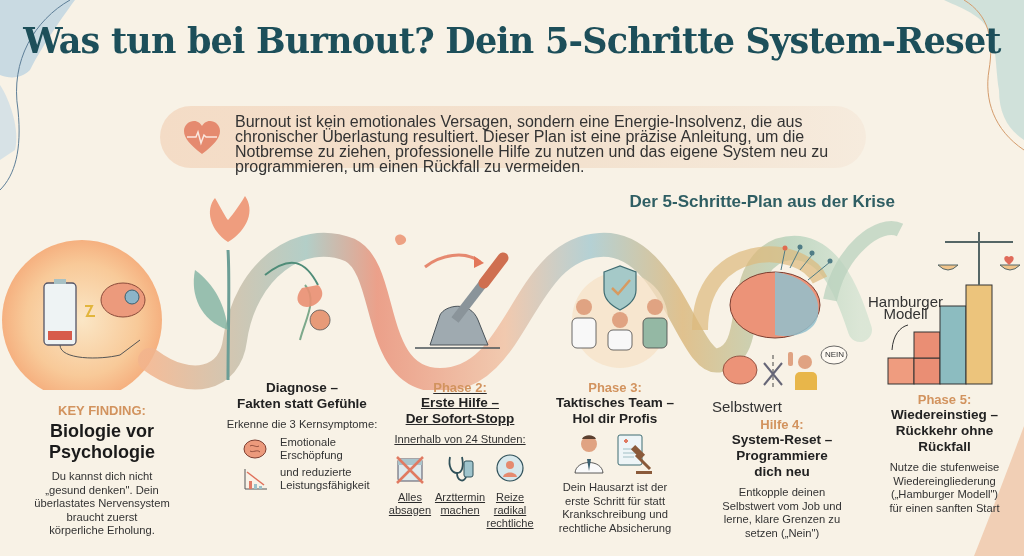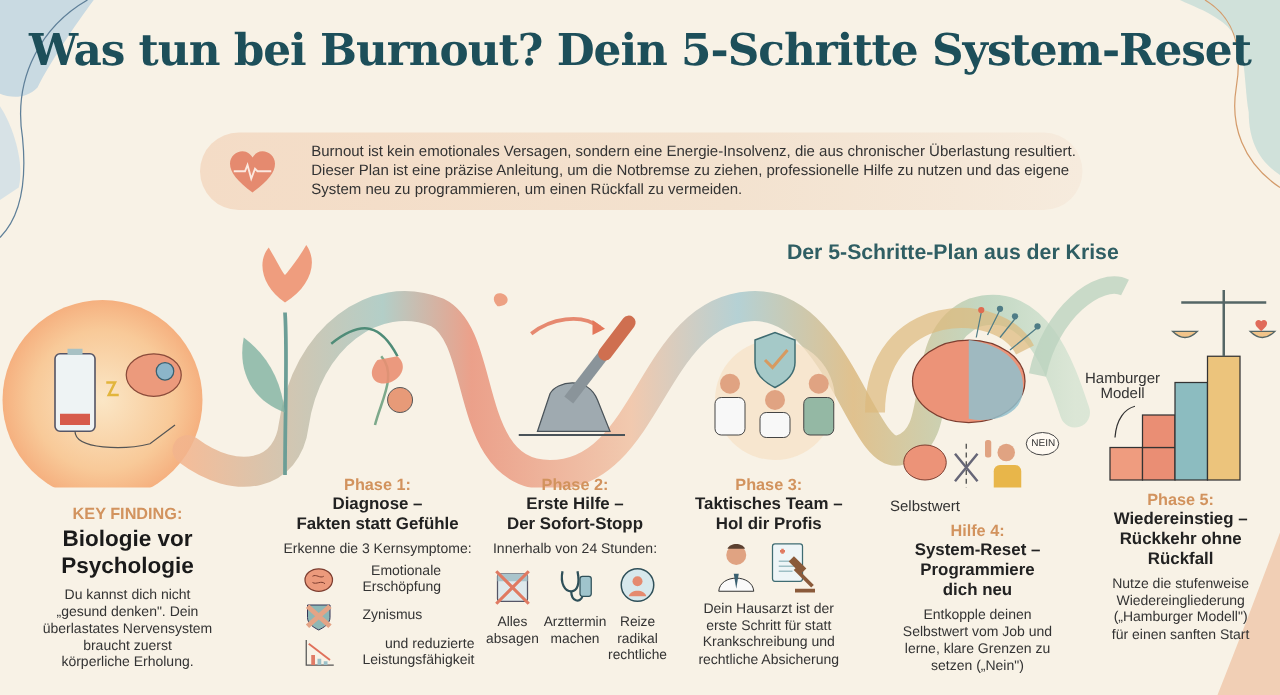--- a/index.html
+++ b/index.html
@@ -16,40 +16,40 @@
     font-family: "DejaVu Serif", "Liberation Serif", serif;
     font-weight: bold; font-size: 35px; color: #1d4f5a; letter-spacing: -0.8px;
   }
   .intro {
     position: absolute; left: 160px; top: 106px; width: 706px; height: 62px;
     background: linear-gradient(90deg, #f4dcc6 0%, #f3e2cf 60%, #f6ebdd 100%);
     border-radius: 32px;
   }
   .intro .heart { position: absolute; left: 22px; top: 14px; width: 40px; height: 36px; }
   .intro .text {
-    position: absolute; left: 89px; top: 8px; width: 620px;
-    font-size: 12px; line-height: 15px; color: #333;
+    position: absolute; left: 75px; top: 8px; width: 620px;
+    font-size: 16px; line-height: 15px; color: #333;
   }
   .plan-title {
     position: absolute; left: 0; top: 192px; width: 895px; text-align: right;
     font-weight: bold; font-size: 17px; color: #2f5e63;
   }
   .path { position: absolute; left: 0; top: 180px; }
   .col { position: absolute; text-align: center; }
   .kicker { font-weight: bold; font-size: 13px; color: #d2935e; }
   .phase-title { font-weight: bold; font-size: 13.5px; line-height: 16px; color: #222; }
   .body-text { font-size: 11.2px; line-height: 13.5px; color: #333; }
   .kf-title { font-weight: bold; font-size: 18px; line-height: 21px; color: #1a1a1a; }
-  .sym-row { display: flex; align-items: center; gap: 22px; margin-top: 4px; text-align: right; }
+  .sym-row { display: flex; align-items: center; gap: 12px; margin-top: 4px; text-align: left; }
   .sym-row svg { flex: 0 0 26px; }
   .sym-label { font-size: 11.2px; line-height: 13px; color: #333; }
   .act-row { display: flex; justify-content: space-between; margin-top: 6px; }
   .act { width: 54px; text-align: center; }
   .act-label { font-size: 11px; line-height: 13px; color: #333; display: block; margin-top: 2px; }
-  .label-sm { position: absolute; font-size: 12px; color: #333; }
+  .label-sm { position: absolute; font-size: 15px; color: #333; }
 </style>
 </head>
 <body>
 
 <svg class="blob" width="200" height="200" style="left:0;top:0" viewBox="0 0 200 200">
   <path d="M0 0 H75 C60 20 40 50 30 70 C20 80 8 78 0 75 Z" fill="#b9d1e0" opacity="0.75"></path>
   <path d="M0 85 C10 100 20 130 15 150 L0 160 Z" fill="#c9dbe6" opacity="0.7"></path>
   <path d="M70 0 C35 20 10 60 18 110 C22 150 15 175 0 190" stroke="#5e7f98" stroke-width="1" fill="none"></path>
 </svg>
 <svg class="blob" width="130" height="170" style="left:894px;top:0" viewBox="0 0 130 170">
@@ -173,55 +173,47 @@
   <div class="body-text" style="margin-top:7px;">
     <span>Du kannst dich nicht</span><br>
     <span>„gesund denken". Dein</span><br>
     <span>überlastates Nervensystem</span><br>
     <span>braucht zuerst</span><br>
     <span>körperliche Erholung.</span>
   </div>
 </div>
 
 <div class="col" style="left:222px;top:380px;width:160px;">
-  <div class="kicker">Phase 1:</div>
   <div class="phase-title">
     <span>Diagnose –</span><br>
     <span>Fakten statt Gefühle</span>
   </div>
   <div class="body-text" style="margin-top:6px;">Erkenne die 3 Kernsymptome:</div>
   <div style="margin-left:20px;margin-top:4px;">
     <div class="sym-row">
       <svg width="26" height="22" viewBox="0 0 26 22">
           <ellipse cx="13" cy="11" rx="11" ry="9" fill="#ec9a7c" stroke="#7d3e30" stroke-width="1"></ellipse>
           <path d="M8 8 C11 6 14 10 17 8 M8 13 C11 15 15 11 18 14" stroke="#7d3e30" stroke-width="0.8" fill="none"></path>
         </svg>
       <span class="sym-label"><span>Emotionale</span><br><span>Erschöpfung</span></span>
-    </div>
-    <div class="sym-row">
-      <svg width="26" height="24" viewBox="0 0 26 24">
-          <path d="M4 3 L22 3 L22 13 C22 18 17 21 13 23 C9 21 4 18 4 13 Z" fill="#8db7b6" stroke="#335" stroke-width="0.8"></path>
-          <path d="M4 4 L22 20 M22 4 L4 20" stroke="#e4a486" stroke-width="4"></path>
-        </svg>
-      <span class="sym-label">Zynismus</span>
     </div>
     <div class="sym-row">
       <svg width="26" height="24" viewBox="0 0 26 24">
           <path d="M3 2 V22 H25" stroke="#555" stroke-width="1" fill="none"></path>
           <path d="M5 5 L22 18" stroke="#e0705a" stroke-width="1.5"></path>
           <rect x="7" y="14" width="3" height="8" fill="#e07b66"></rect>
           <rect x="12" y="17" width="3" height="5" fill="#9bc0c8"></rect>
           <rect x="17" y="19" width="3" height="3" fill="#9bc0c8"></rect>
         </svg>
       <span class="sym-label"><span>und reduzierte</span><br><span>Leistungsfähigkeit</span></span>
     </div>
   </div>
 </div>
 
-<div class="col" style="left:385px;top:380px;width:150px;">
+<div class="col" style="left:385px;top:380px;width:150px;text-decoration:underline;">
   <div class="kicker">Phase 2:</div>
   <div class="phase-title">
     <span>Erste Hilfe –</span><br>
     <span>Der Sofort-Stopp</span>
   </div>
   <div class="body-text" style="margin-top:6px;">Innerhalb von 24 Stunden:</div>
   <div class="act-row">
     <div class="act">
       <svg width="32" height="32" viewBox="0 0 32 32">
           <rect x="4" y="6" width="24" height="22" rx="2" fill="#dfe9ec" stroke="#556" stroke-width="1"></rect>

